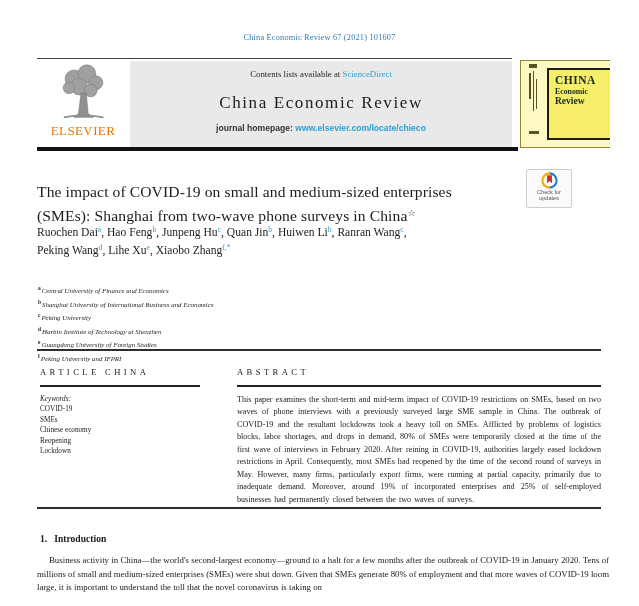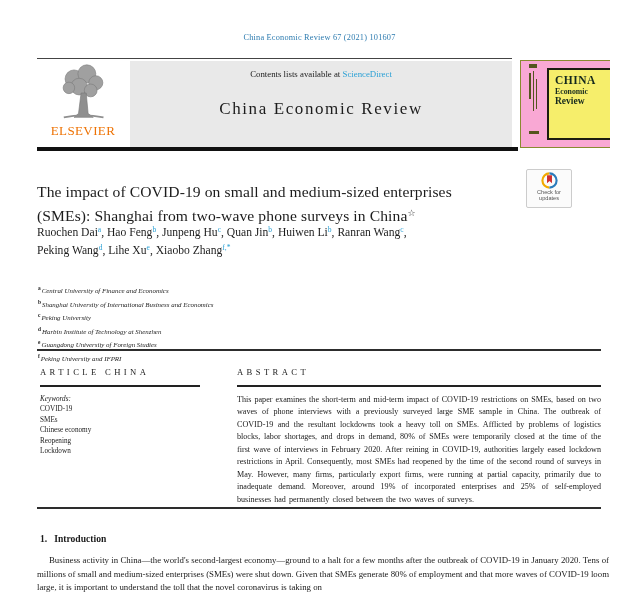--- a/index.html
+++ b/index.html
@@ -31,32 +31,32 @@
     font-family: "Liberation Serif", serif;
     font-size: 13px; letter-spacing: .4px;
     color: #ee7203; margin-top: -2px;
   }
   .banner {
     position: absolute; top: 61px; left: 130px; width: 382px; height: 86px;
     background: #e9e9e9; text-align: center;
   }
   .contents-line { margin-top: 8px; font-size: 8.8px; color: #222; }
   .banner-journal-title {
-    margin-top: 20px; font-size: 17px; letter-spacing: 1.6px; color: #1c1c1c;
+    margin-top: 14px; font-size: 17px; letter-spacing: 1.6px; color: #1c1c1c;
   }
   .homepage-line {
     margin-top: 10px;
     font-family: "Liberation Sans", sans-serif;
     font-size: 8.6px; font-weight: bold; color: #333;
   }
   .link { color: #2aa0d5; text-decoration: none; cursor: pointer; }
   
   .cover {
     position: absolute; top: 60px; left: 520px; width: 114px; height: 88px;
-    background: #f9a8d4; border: 1px solid #8a8a30;
+    background: #fef9c3; border: 1px solid #8a8a30;
   }
   .cover-bar { position: absolute; background: #55551e; }
   .cb1 { left: 8px;  top: 12px; width: 2px; height: 26px; }
   .cb2 { left: 12px; top: 10px; width: 1px; height: 40px; }
   .cb3 { left: 15px; top: 18px; width: 1px; height: 30px; }
   .cb4 { left: 8px;  top: 70px; width: 10px; height: 3px; }
   .cb5 { left: 8px;  top: 3px;  width: 8px;  height: 4px; }
   .cb6 { right: 4px; top: 3px;  width: 10px; height: 2px; }
   .cover-panel {
     position: absolute; left: 26px; top: 7px; width: 80px; height: 72px;
@@ -141,20 +141,23 @@
       <path d="M20 88 Q50 82 82 88" fill="none" stroke="#8f8f8f" stroke-width="3"></path>
     </svg>
     <div class="logo-word">ELSEVIER</div>
   </a>
 
   <div class="banner">
     <div class="contents-line">
       <span>Contents lists available at </span><a class="link">ScienceDirect</a>
     </div>
     <div class="banner-journal-title">China Economic Review</div>
+    <div class="homepage-line">
+      <span>journal homepage: </span><a class="link">www.elsevier.com/locate/chieco</a>
+    </div>
   </div>
 
   <div class="cover">
     <div class="cover-bar cb1"></div>
     <div class="cover-bar cb2"></div>
     <div class="cover-bar cb3"></div>
     <div class="cover-bar cb4"></div>
     <div class="cover-bar cb5"></div>
     <div class="cover-bar cb6"></div>
     <div class="cover-panel">

